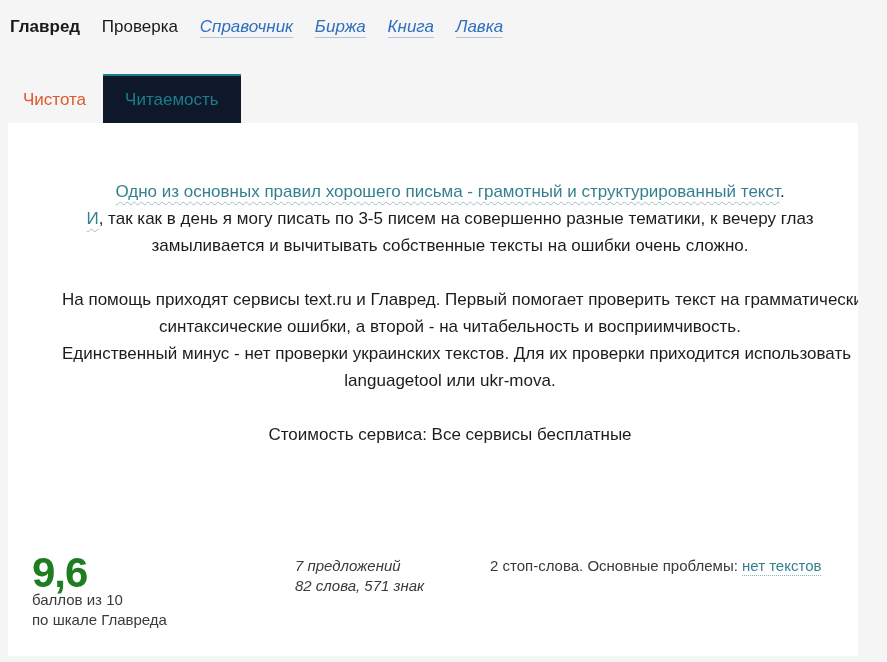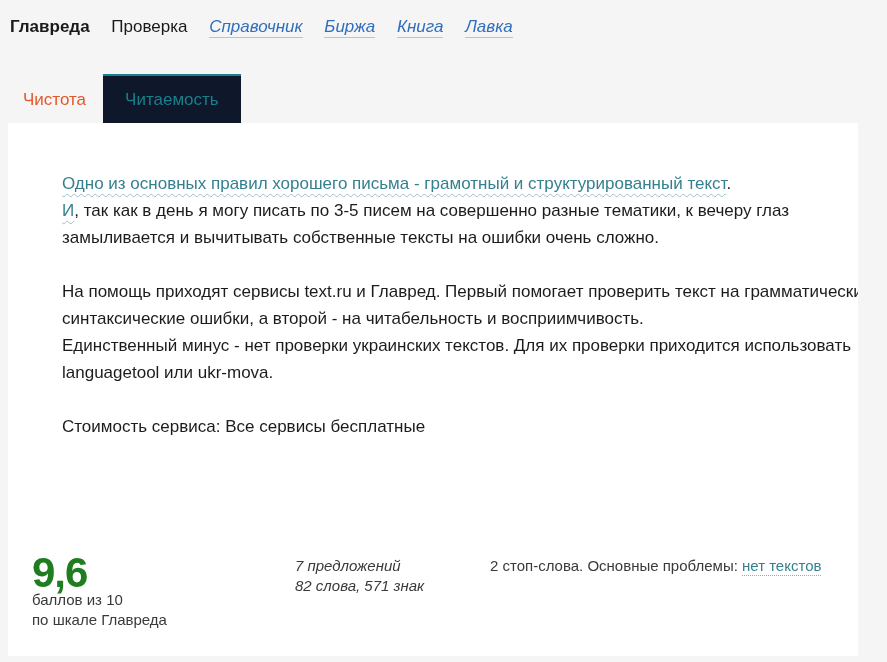--- a/index.html
+++ b/index.html
@@ -22,21 +22,21 @@
     margin-left: 17px; background: #0f172a; color: #1a7f8c;
     border-top: 2px solid #1a7f8c; padding: 14px 22px 13px; cursor: default;
   }
   
   .panel {
     position: relative; margin-left: 8px; width: 850px; height: 533px;
     background: #ffffff; box-sizing: border-box;
     padding: 47px 20px 0 54px; overflow: hidden;
   }
   .content { font-size: 17px; line-height: 27px; color: #1c1c1c; }
-  .paragraph { margin: 0 0 27px 0; }
+  .paragraph { margin: 8px 0 27px 0; text-align: center; }
   .line { white-space: nowrap; }
   .mark {
     color: #35808f;
     text-decoration: underline;
     text-decoration-style: wavy;
     text-decoration-color: rgba(53,128,143,0.45);
     text-decoration-thickness: 1px;
     text-underline-offset: 4px;
     cursor: pointer;
   }
@@ -56,21 +56,21 @@
   .problem-link {
     color: #35808f; text-decoration: none;
     border-bottom: 1px dotted rgba(53,128,143,0.6);
     padding-bottom: 1px; cursor: pointer;
   }
 </style>
 </head>
 <body>
 
 <div class="nav">
-  <a class="nav-brand">Главреда</a>
+  <a class="nav-brand">Главред</a>
   <a class="nav-current">Проверка</a>
   <a class="nav-link">Справочник</a>
   <a class="nav-link">Биржа</a>
   <a class="nav-link">Книга</a>
   <a class="nav-link">Лавка</a>
 </div>
 
 <div class="tabs">
   <a class="tab-inactive">Чистота</a>
   <a class="tab-active">Читаемость</a>

